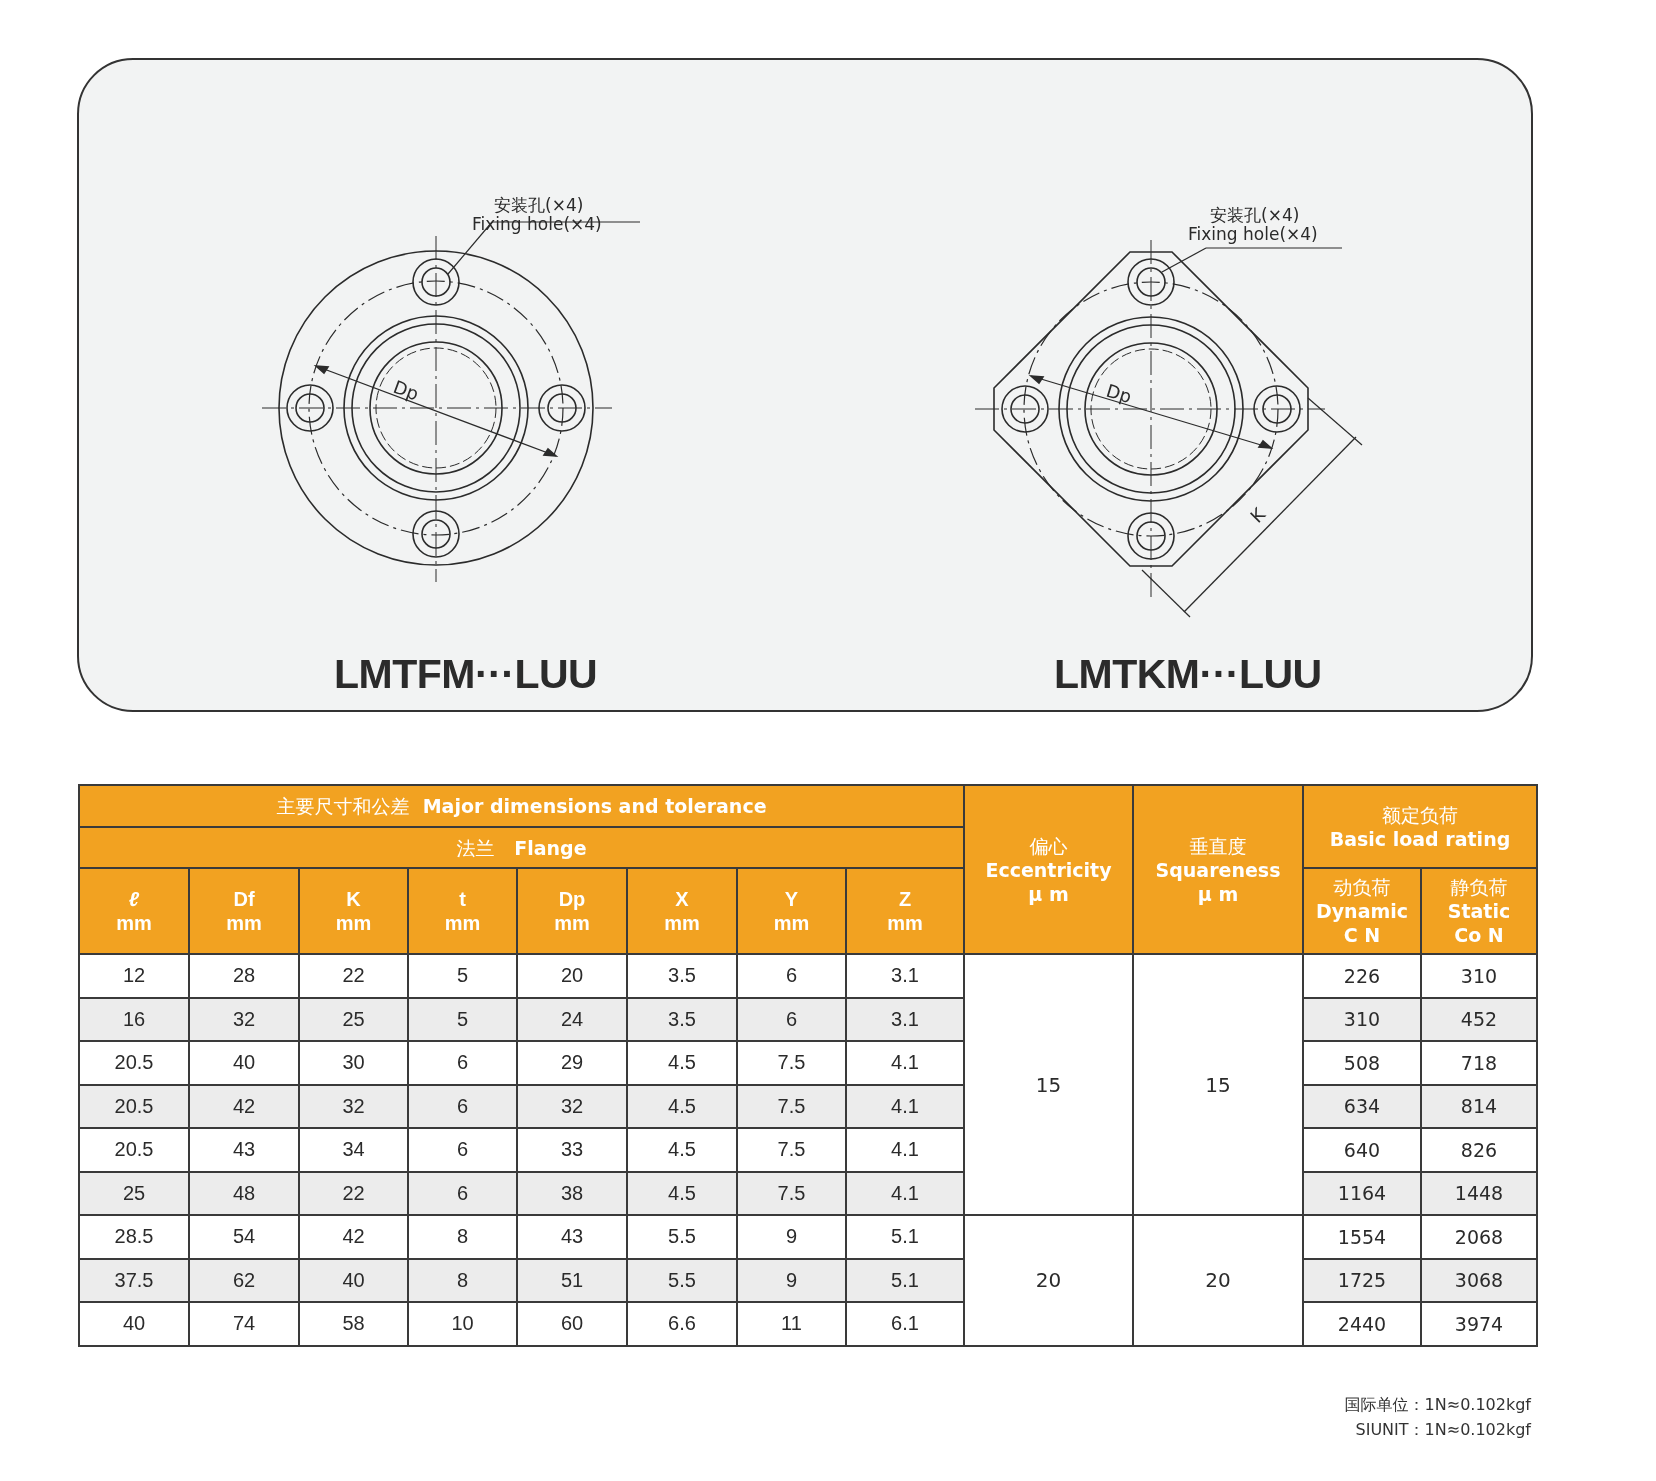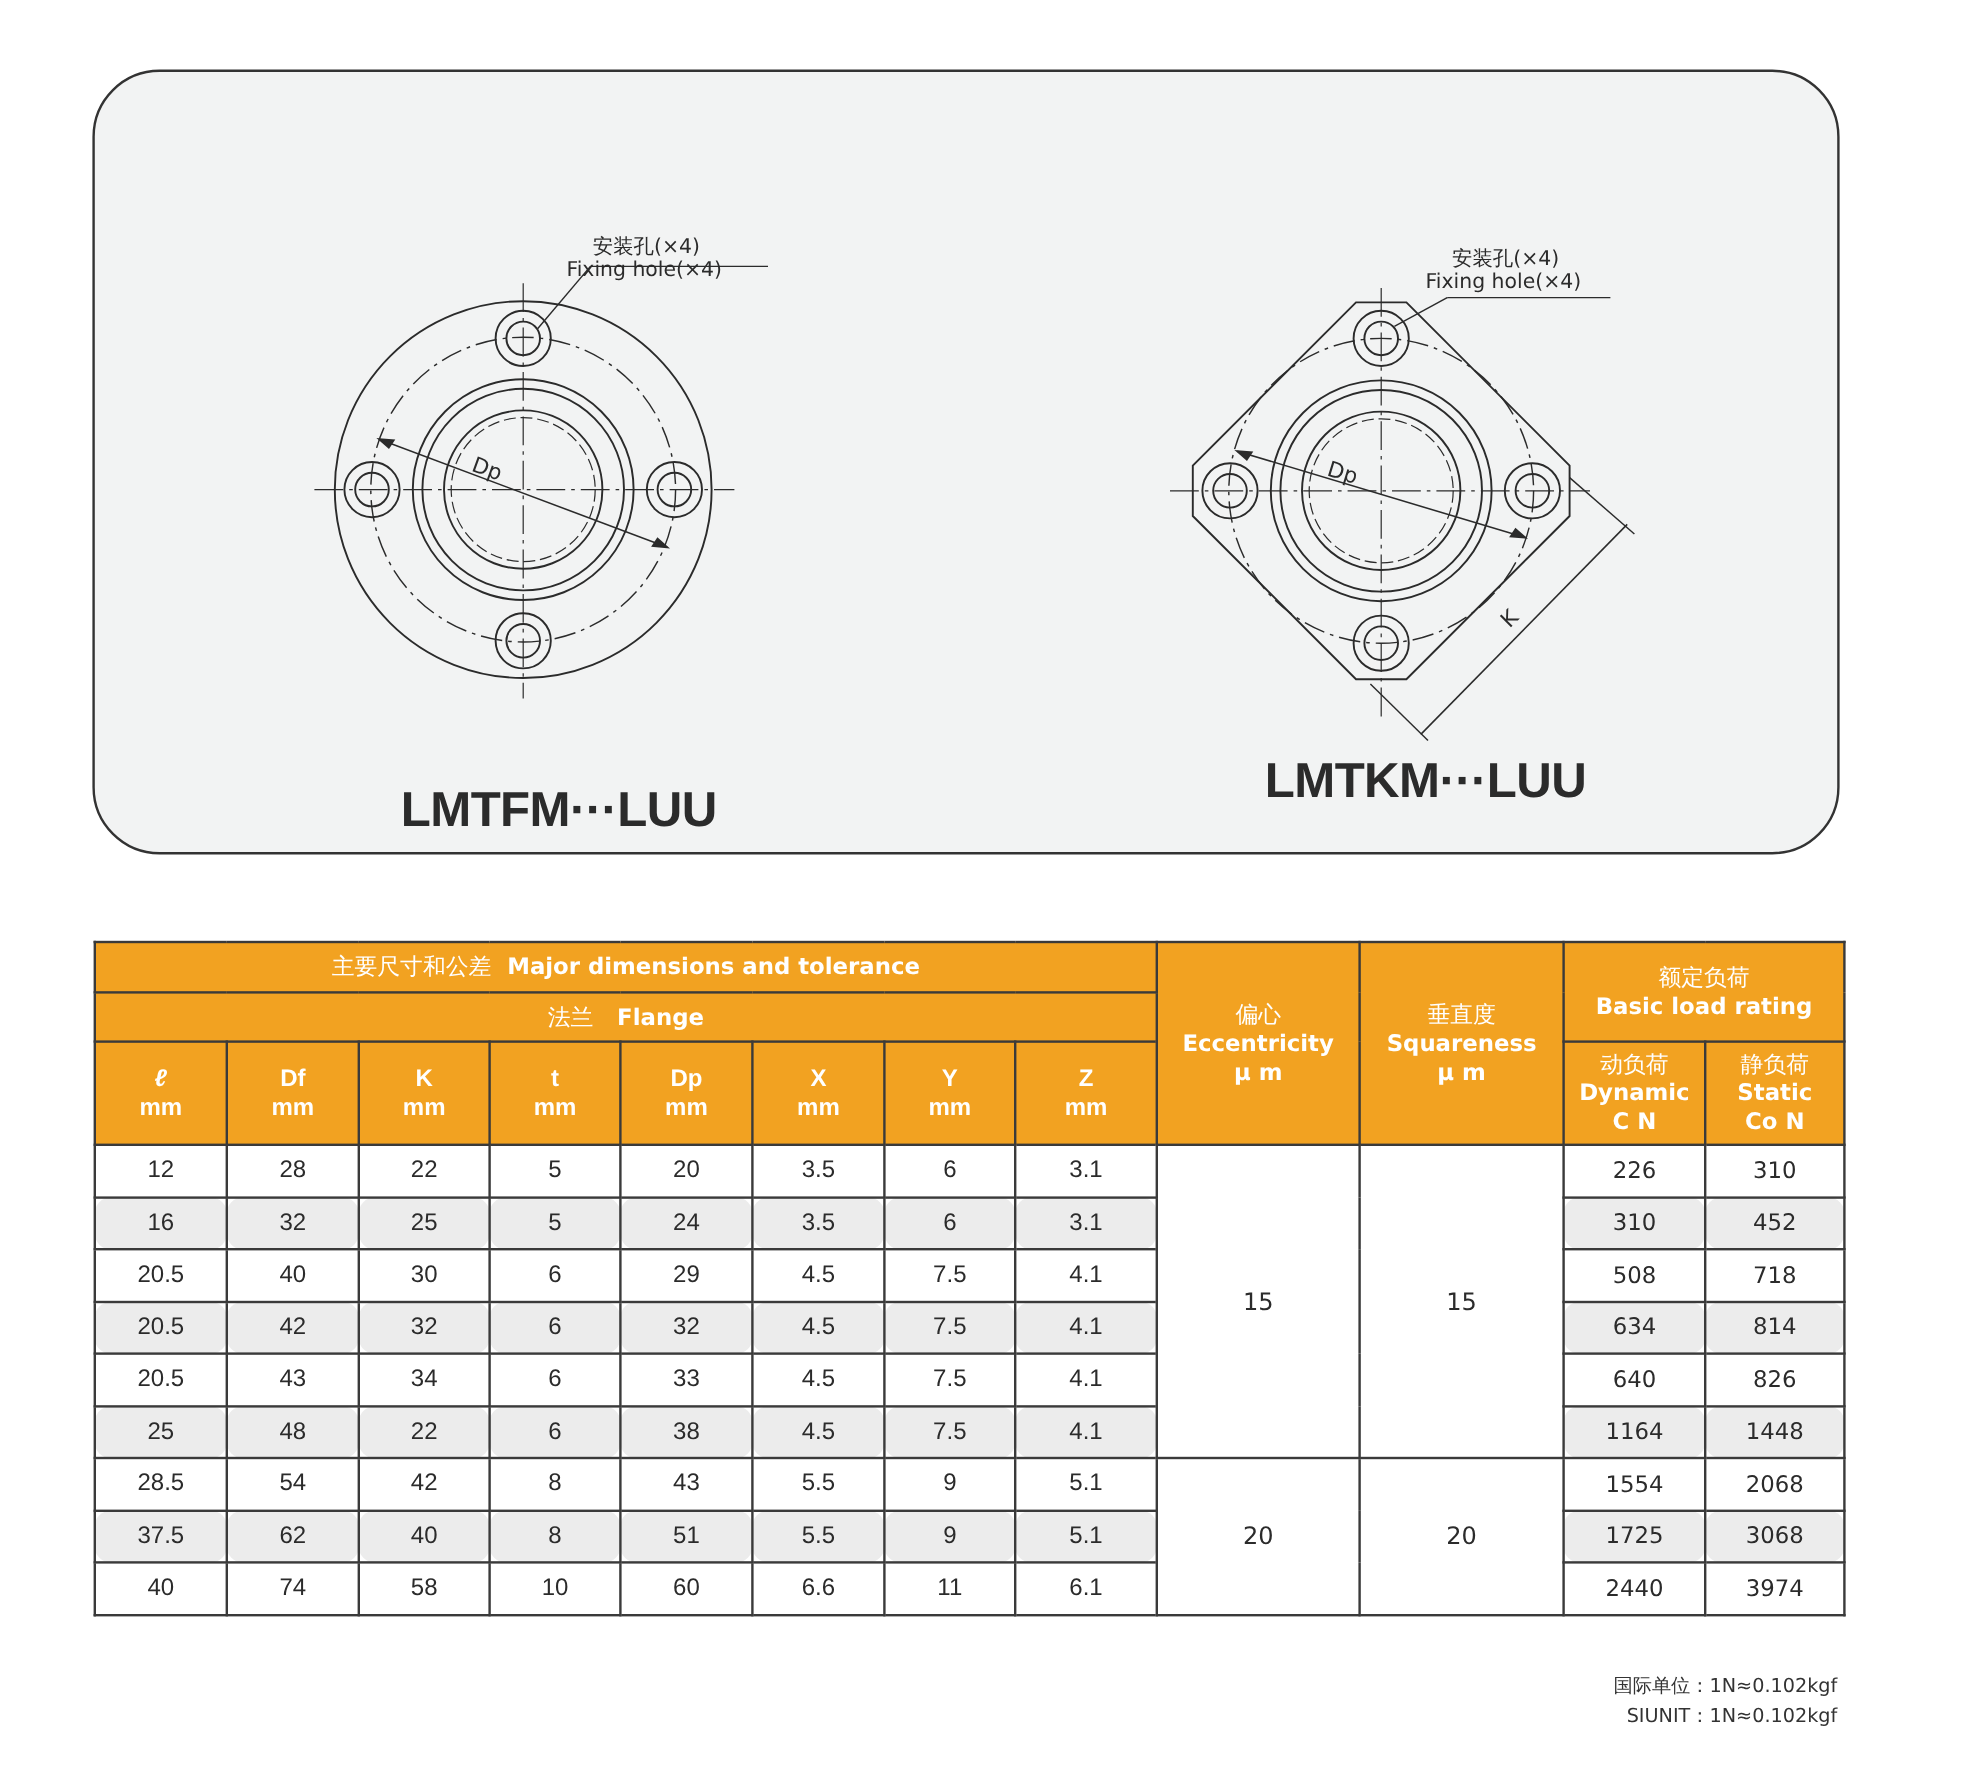--- a/index.html
+++ b/index.html
@@ -9,21 +9,21 @@
            background:#f2f3f3; border:2px solid #333; border-radius:56px; box-sizing:border-box; }
   .drawing { position:absolute; }
   .model-label { position:absolute; font-family:"Liberation Sans", sans-serif; font-weight:bold;
                  font-size:41px; color:#2b2b2b; letter-spacing:-0.5px; white-space:nowrap; }
   table.spec { position:absolute; left:78px; top:784px; border-collapse:collapse; table-layout:fixed; }
   table.spec td, table.spec th { border:2px solid #3a3a3a; text-align:center; vertical-align:middle; padding:0; }
   th.hd { background:#f2a221; color:#ffffff; font-weight:bold; font-family:"DejaVu Sans", sans-serif; font-size:19px; line-height:24px; }
   th.hd .cn { font-weight:normal; }
   th.hd.narrow { font-family:"Liberation Sans", sans-serif; font-size:20px; }
   td.cell { font-size:20px; color:#2b2b2b; height:41.5px; font-family:"Liberation Sans", sans-serif; }
-  tr.alt td.cell.stripe { background:#ececec;border-radius:13px; }
+  tr.alt td.cell.stripe { background:#ececec; }
   td.cell.wide { font-family:"DejaVu Sans", sans-serif; font-size:19px;margin-left:44px; }
   td.merged { background:#ffffff; font-family:"DejaVu Sans", sans-serif; font-size:20px; }
   .footnote { position:absolute; right:125px; top:1392px; text-align:right; font-size:16px;
               font-family:"DejaVu Sans", sans-serif; color:#333; line-height:25px; }
 </style>
 </head>
 <body>
 
 <div class="panel"></div>
 
@@ -83,21 +83,21 @@
     <line x1="1162" y1="272" x2="1206" y2="248" stroke-width="1.2"></line>
     <line x1="1206" y1="248" x2="1342" y2="248" stroke-width="1.2"></line>
   </g>
   <text x="1105" y="396" font-family="DejaVu Sans, sans-serif" font-size="18" fill="#2b2b2b" transform="rotate(17 1105 396)">Dp</text>
   <text x="1258" y="524" font-family="DejaVu Sans, sans-serif" font-size="18" fill="#2b2b2b" transform="rotate(-45 1258 524)">K</text>
   <text x="1210" y="221" font-family="DejaVu Sans, sans-serif" font-size="17" fill="#2b2b2b">安装孔(×4)</text>
   <text x="1188" y="240" font-family="DejaVu Sans, sans-serif" font-size="17" fill="#2b2b2b">Fixing hole(×4)</text>
 </svg>
 
 <div class="model-label" style="left:334px;top:651px;">LMTFM···LUU</div>
-<div class="model-label" style="left:1054px;top:627px;">LMTKM···LUU</div>
+<div class="model-label" style="left:1054px;top:651px;">LMTKM···LUU</div>
 
 <table class="spec">
   <colgroup>
     <col style="width:110px">
       <col style="width:110px">
       <col style="width:109px">
       <col style="width:109px">
     <col style="width:110px">
       <col style="width:110px">
       <col style="width:109px">

